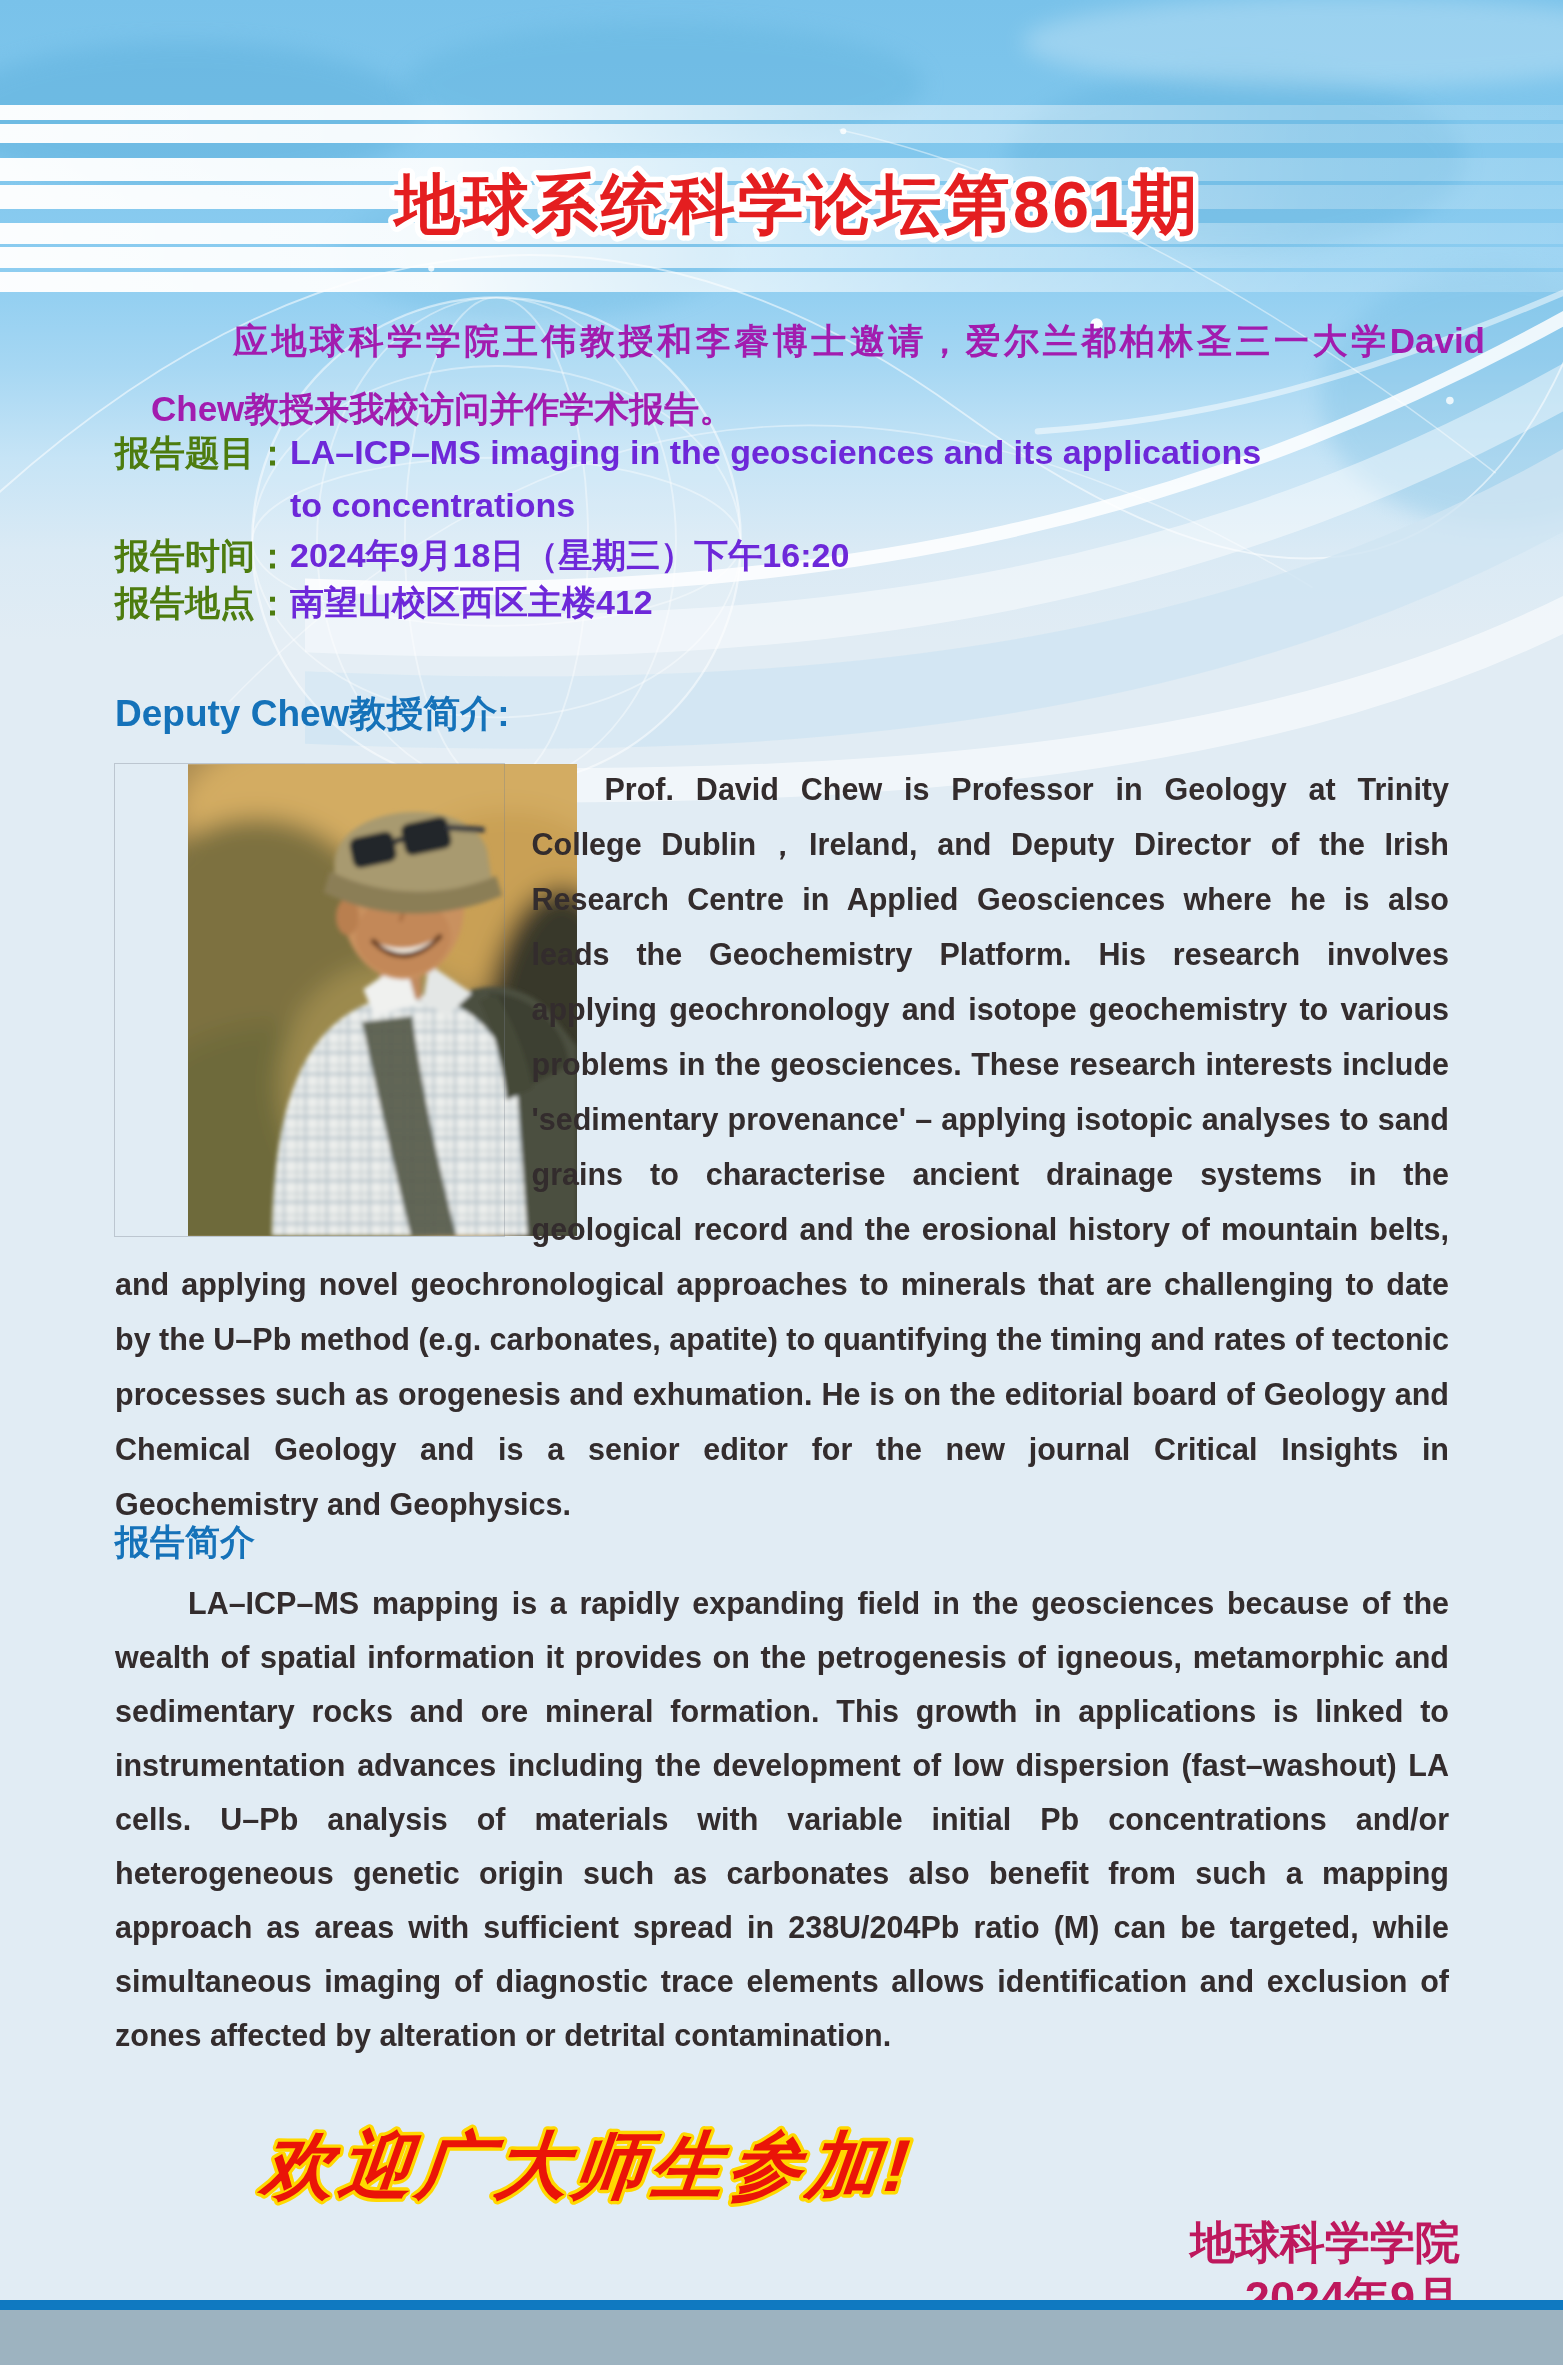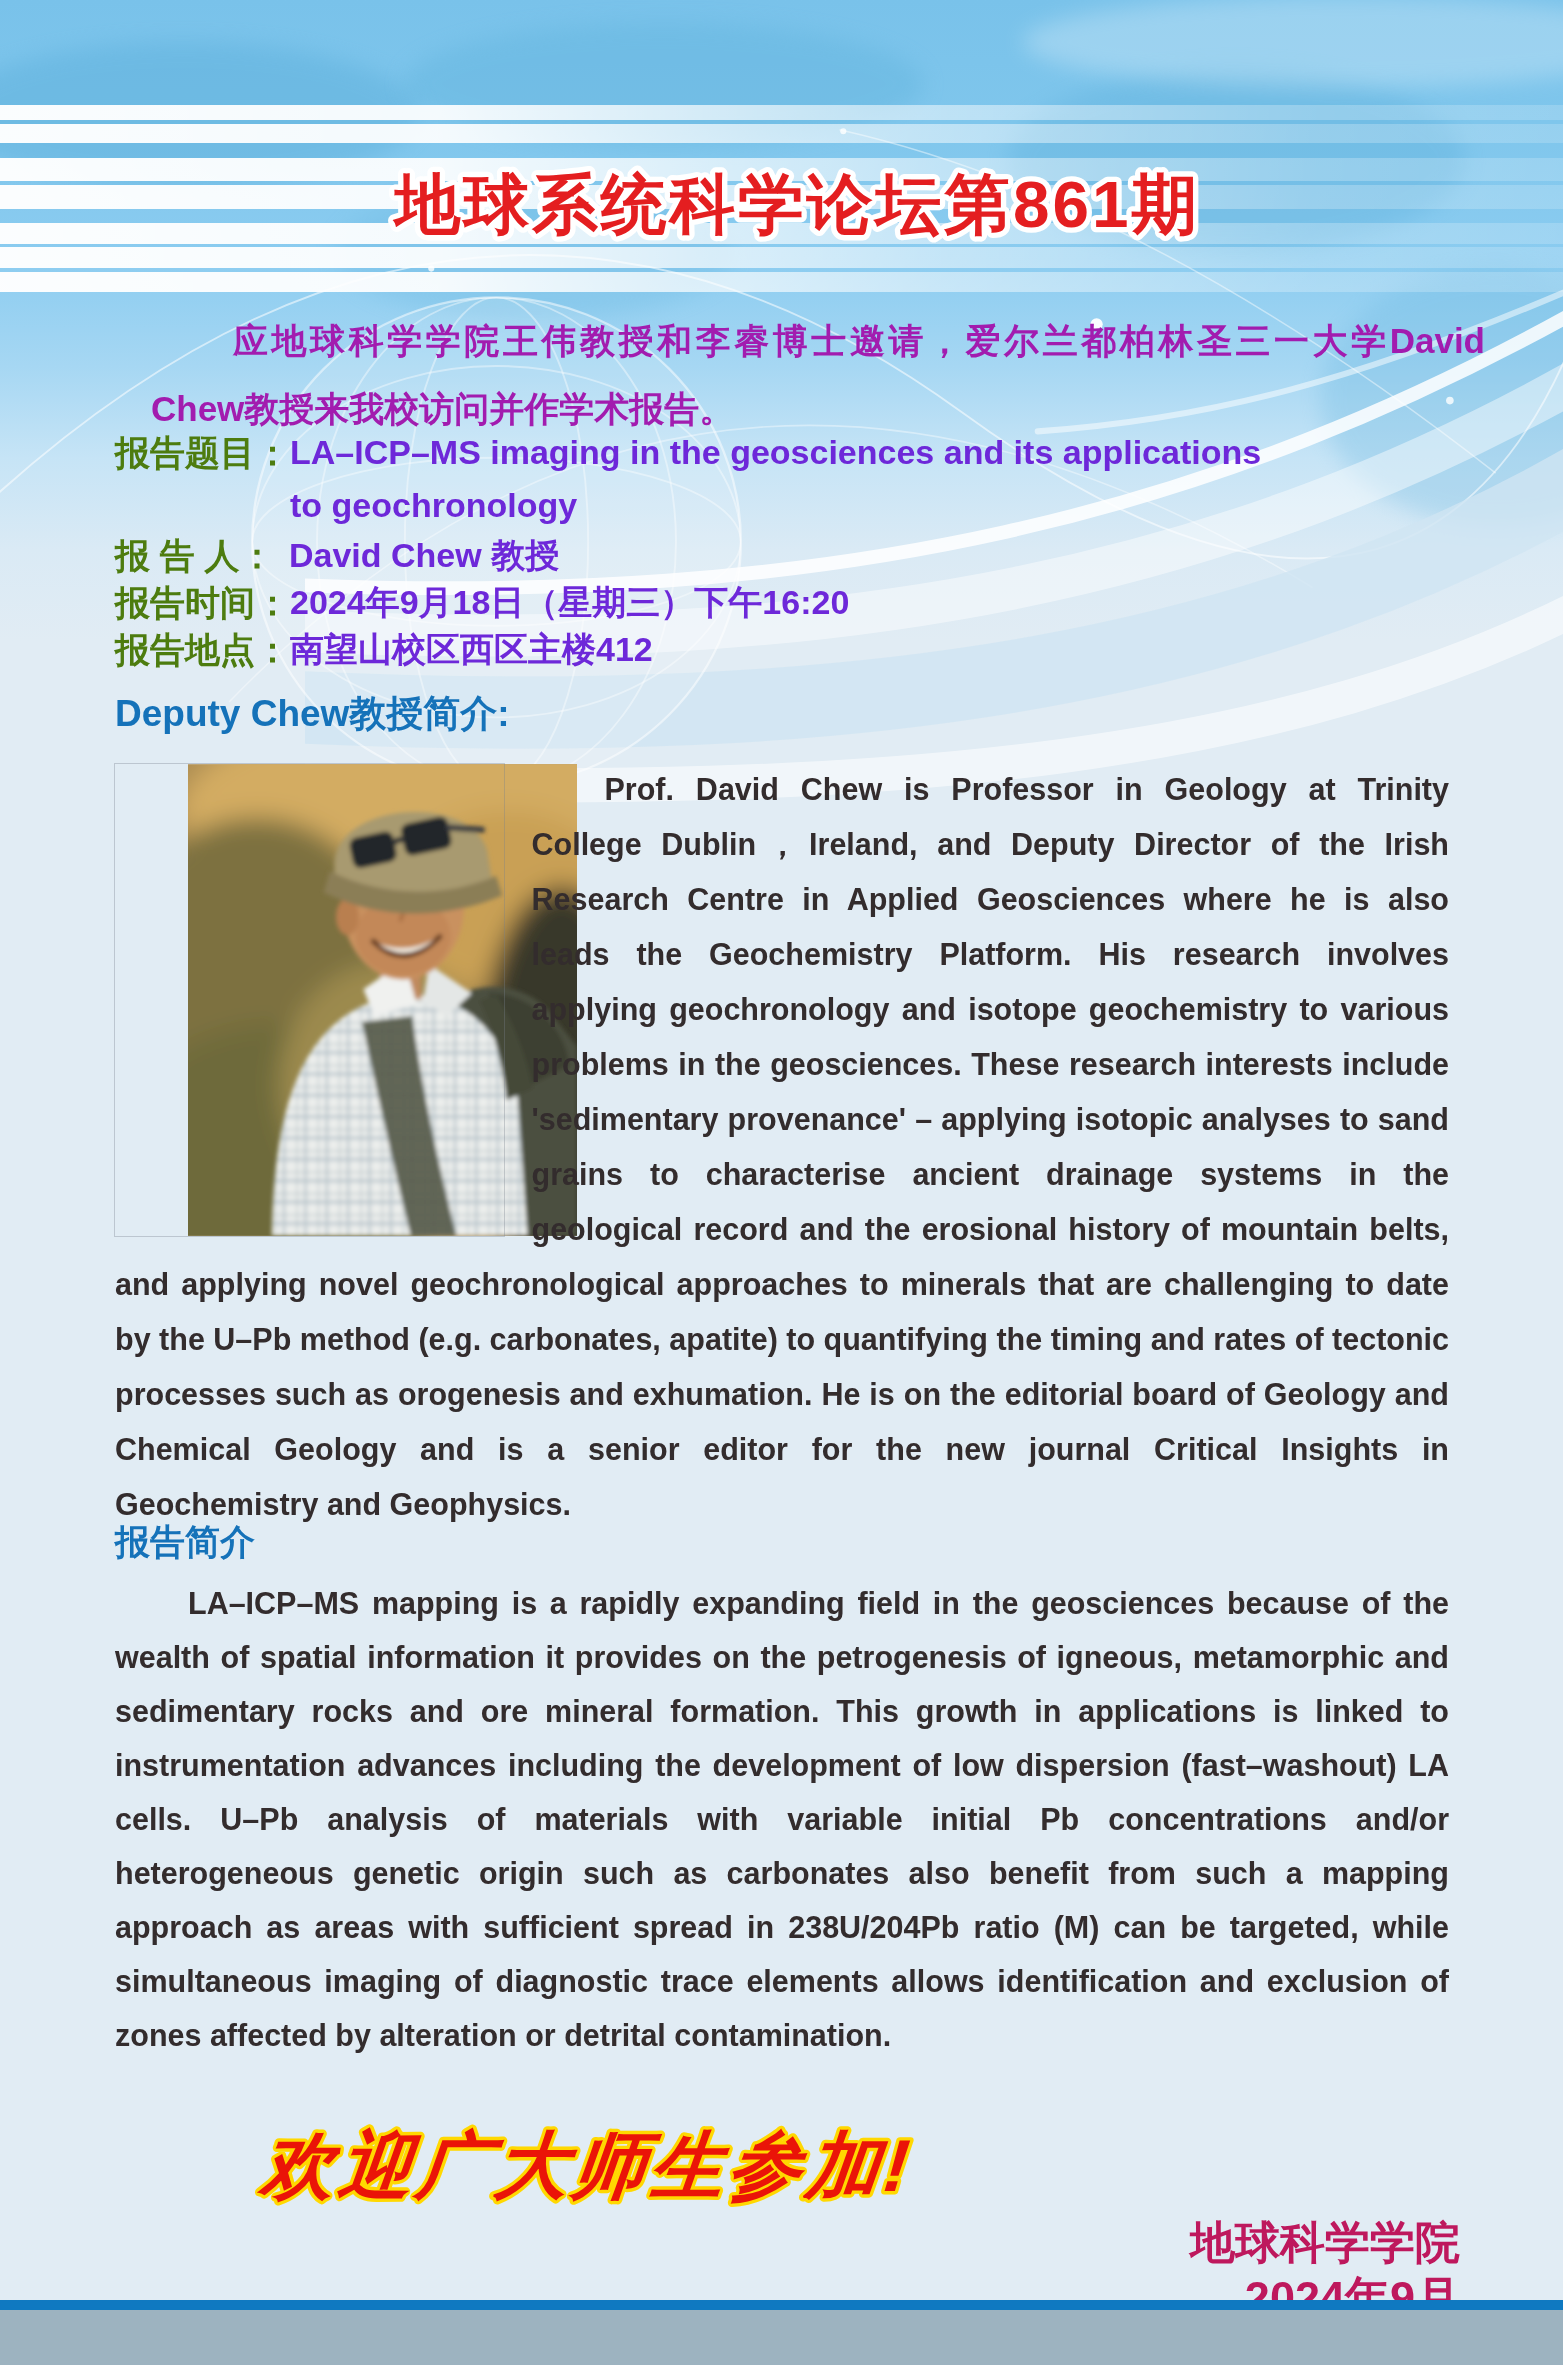--- a/index.html
+++ b/index.html
@@ -152,26 +152,22 @@
   </div>
 
   <div class="intro-line l1">应地球科学学院王伟教授和李睿博士邀请，爱尔兰都柏林圣三一大学David</div>
   <div class="intro-line l2">Chew教授来我校访问并作学术报告。</div>
 
   <div class="details">
     <div class="drow">
       <span class="dlabel"><span>报告题目</span><span>：</span></span>
       <span class="dvalue">
         <div>LA–ICP–MS imaging in the geosciences and its applications</div>
-        <div>to geochronology</div>
+        <div>to concentrations</div>
       </span>
-    </div>
-    <div class="drow small">
-      <span class="dlabel"><span>报 告 人</span><span>：</span></span>
-      <span class="dvalue">David Chew  教授</span>
     </div>
     <div class="drow small">
       <span class="dlabel"><span>报告时间</span><span>：</span></span>
       <span class="dvalue">2024年9月18日（星期三）下午16:20</span>
     </div>
     <div class="drow small">
       <span class="dlabel"><span>报告地点</span><span>：</span></span>
       <span class="dvalue">南望山校区西区主楼412</span>
     </div>
   </div>

